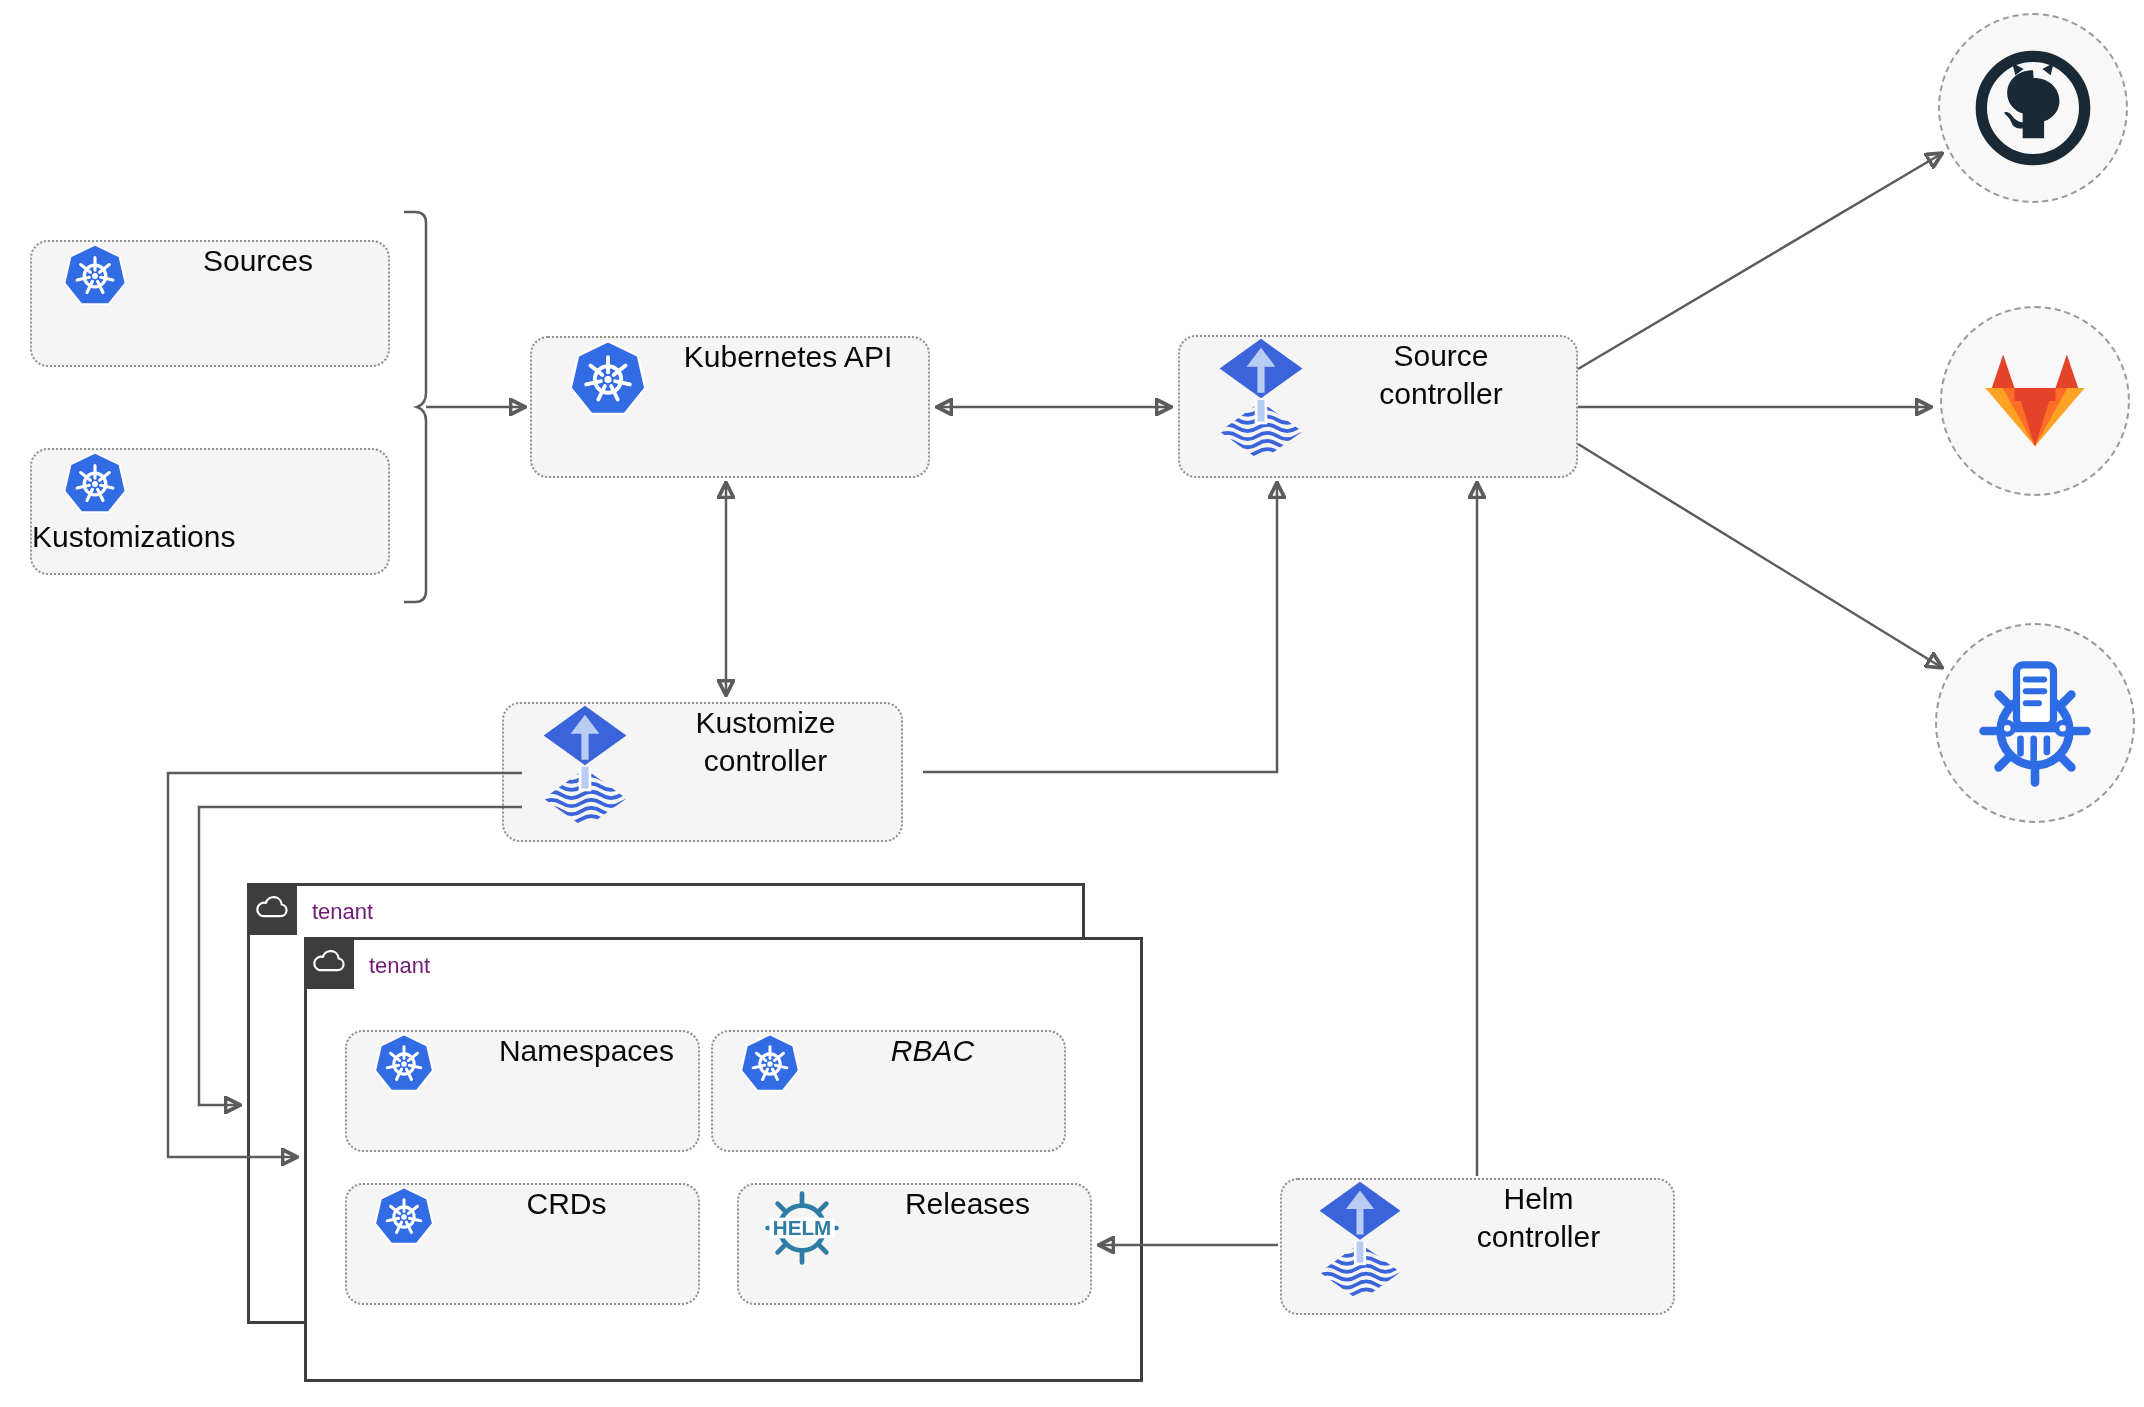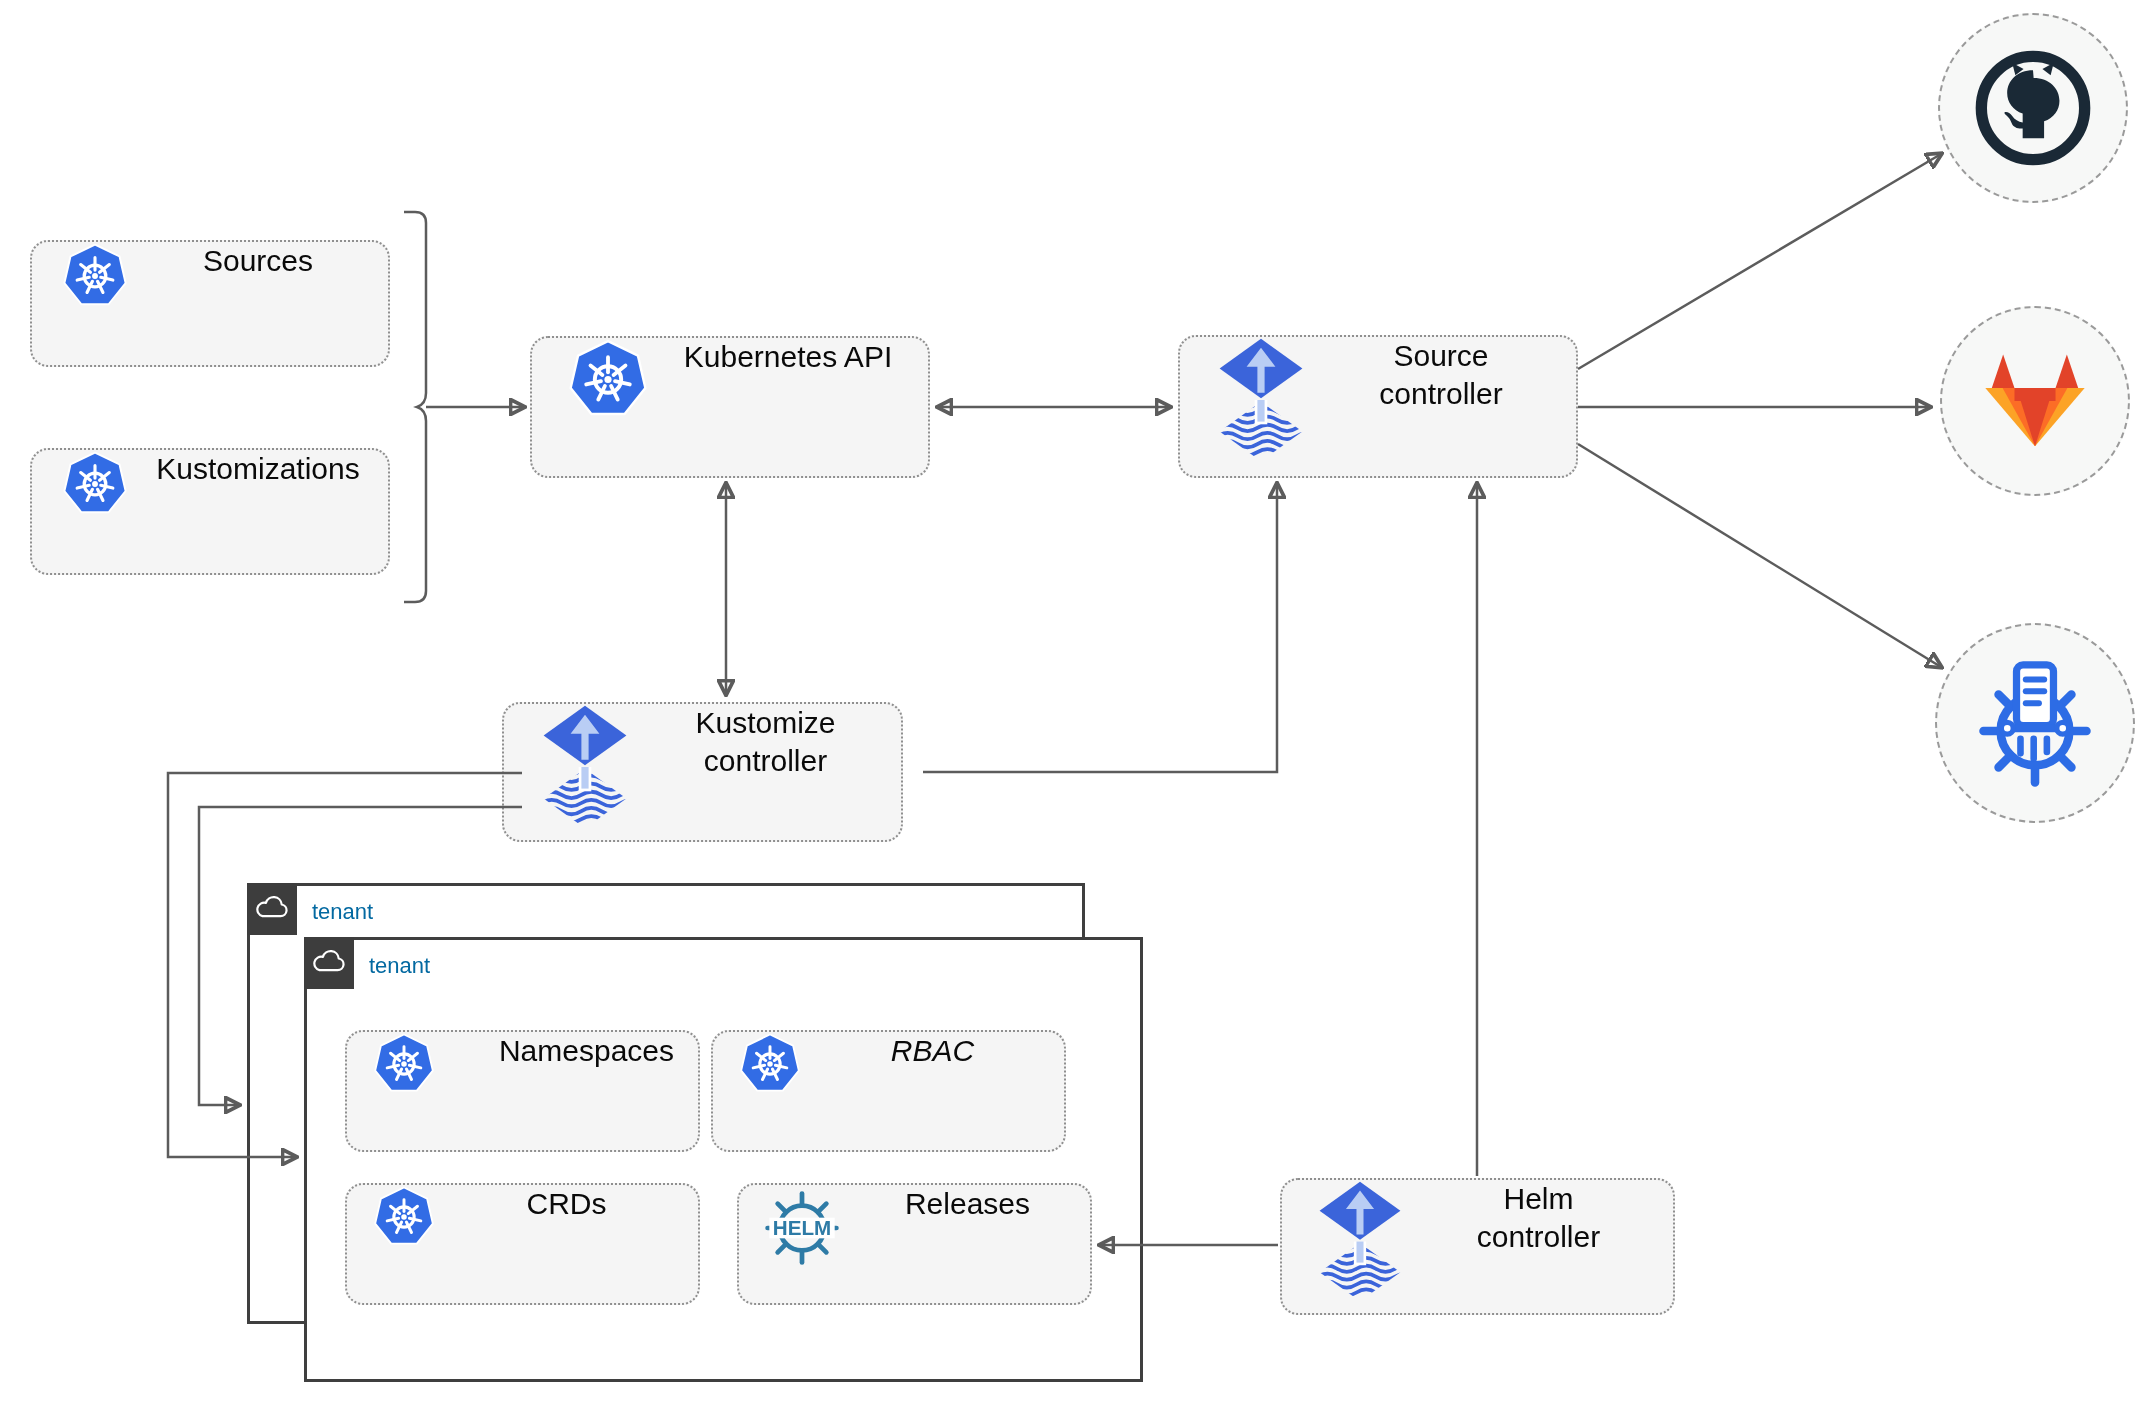--- a/index.html
+++ b/index.html
@@ -8,21 +8,21 @@
   .node{position:absolute;background:#f5f5f5;border:2px dotted #8f8f8f;border-radius:18px;
         display:flex;align-items:flex-start;box-sizing:border-box;}
   .node .icon{flex:0 0 auto;display:flex;align-items:center;justify-content:center;}
   .node .node-label{flex:1 1 auto;text-align:center;font-size:30px;line-height:38px;
         white-space:pre-line;color:#0a0a0a;}
   .circle{position:absolute;background:#f7f8f7;border:2px dashed #9a9a9a;border-radius:50%;
         display:flex;align-items:center;justify-content:center;box-sizing:border-box;}
   .tenant{position:absolute;background:#ffffff;border:3px solid #3f3f3f;box-sizing:border-box;}
   .tenant .tab{position:absolute;left:-3px;top:-3px;width:50px;height:52px;background:#3d3d3d;
         display:flex;align-items:center;justify-content:center;}
-  .tenant .tenant-label{position:absolute;left:62px;top:13px;font-size:22px;color:#0369a1;}
+  .tenant .tenant-label{position:absolute;left:62px;top:13px;font-size:22px;color:#701a75;}
   .wires{position:absolute;left:0;top:0;width:2144px;height:1407px;pointer-events:none;}
   .wires path{fill:none;stroke:#5c5c5c;stroke-width:2.5px;}
 </style>
 </head>
 <body>
 
 <svg width="0" height="0" style="position:absolute">
   <defs>
     <g id="k8s-logo">
       <polygon points="50,4 87.5,22.1 96.8,62.7 70.8,95.2 29.2,95.2 3.2,62.7 12.5,22.1" fill="#326CE5" stroke="#ffffff" stroke-width="3" stroke-linejoin="round"></polygon>
@@ -175,21 +175,21 @@
 
   <div class="node" style="left:30px;top:240px;width:360px;height:127px;">
     <span class="icon" style="margin-left:30px;">
       <svg width="66" height="68" viewBox="0 0 100 104">
           <use href="#k8s-logo"></use>
         </svg>
       </span>
     <span class="node-label">Sources</span>
   </div>
 
-  <div class="node" style="left:30px;top:448px;width:360px;height:127px;">
+  <div class="node" style="left:30px;top:448px;width:360px;height:127px;flex-direction:column;">
     <span class="icon" style="margin-left:30px;">
       <svg width="66" height="68" viewBox="0 0 100 104">
           <use href="#k8s-logo"></use>
         </svg>
       </span>
     <span class="node-label">Kustomizations</span>
   </div>
 
   <div class="node" style="left:530px;top:336px;width:400px;height:142px;">
     <span class="icon" style="margin-left:36px;">

